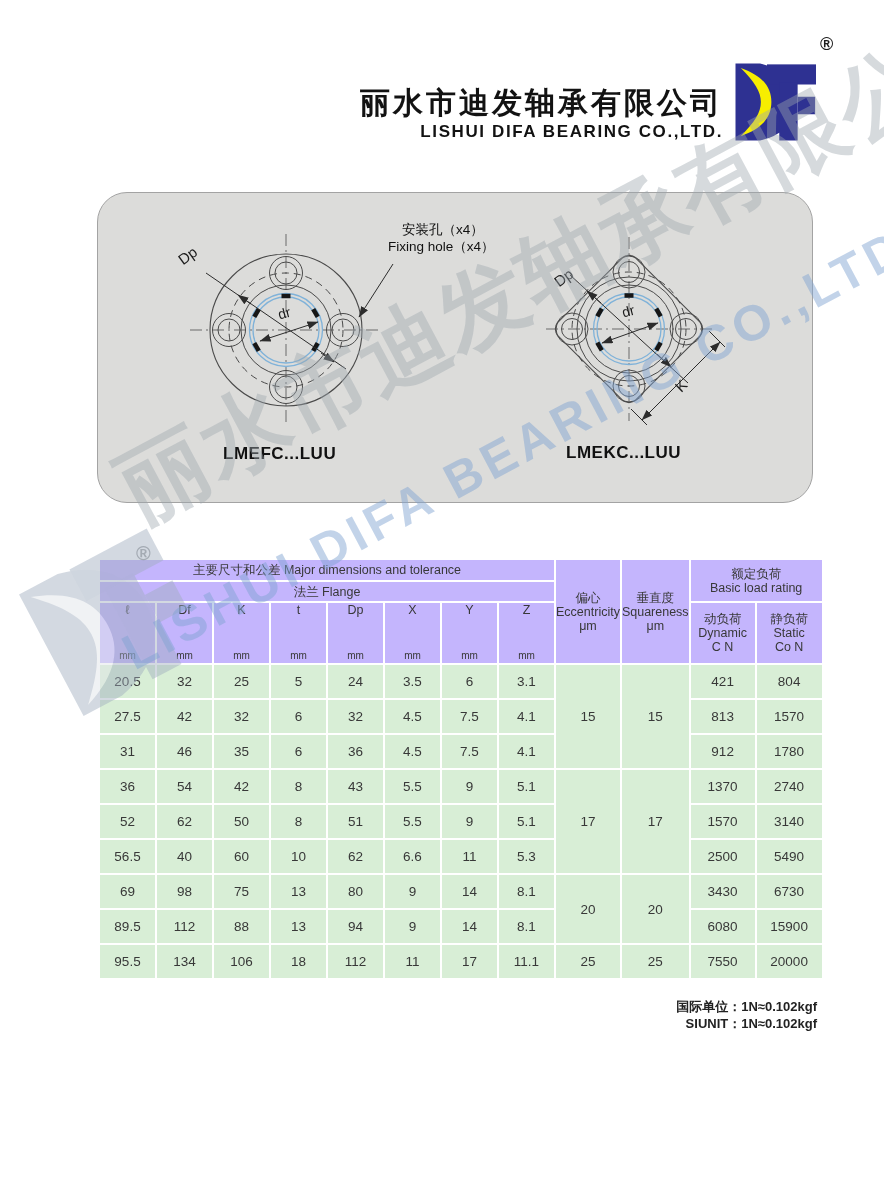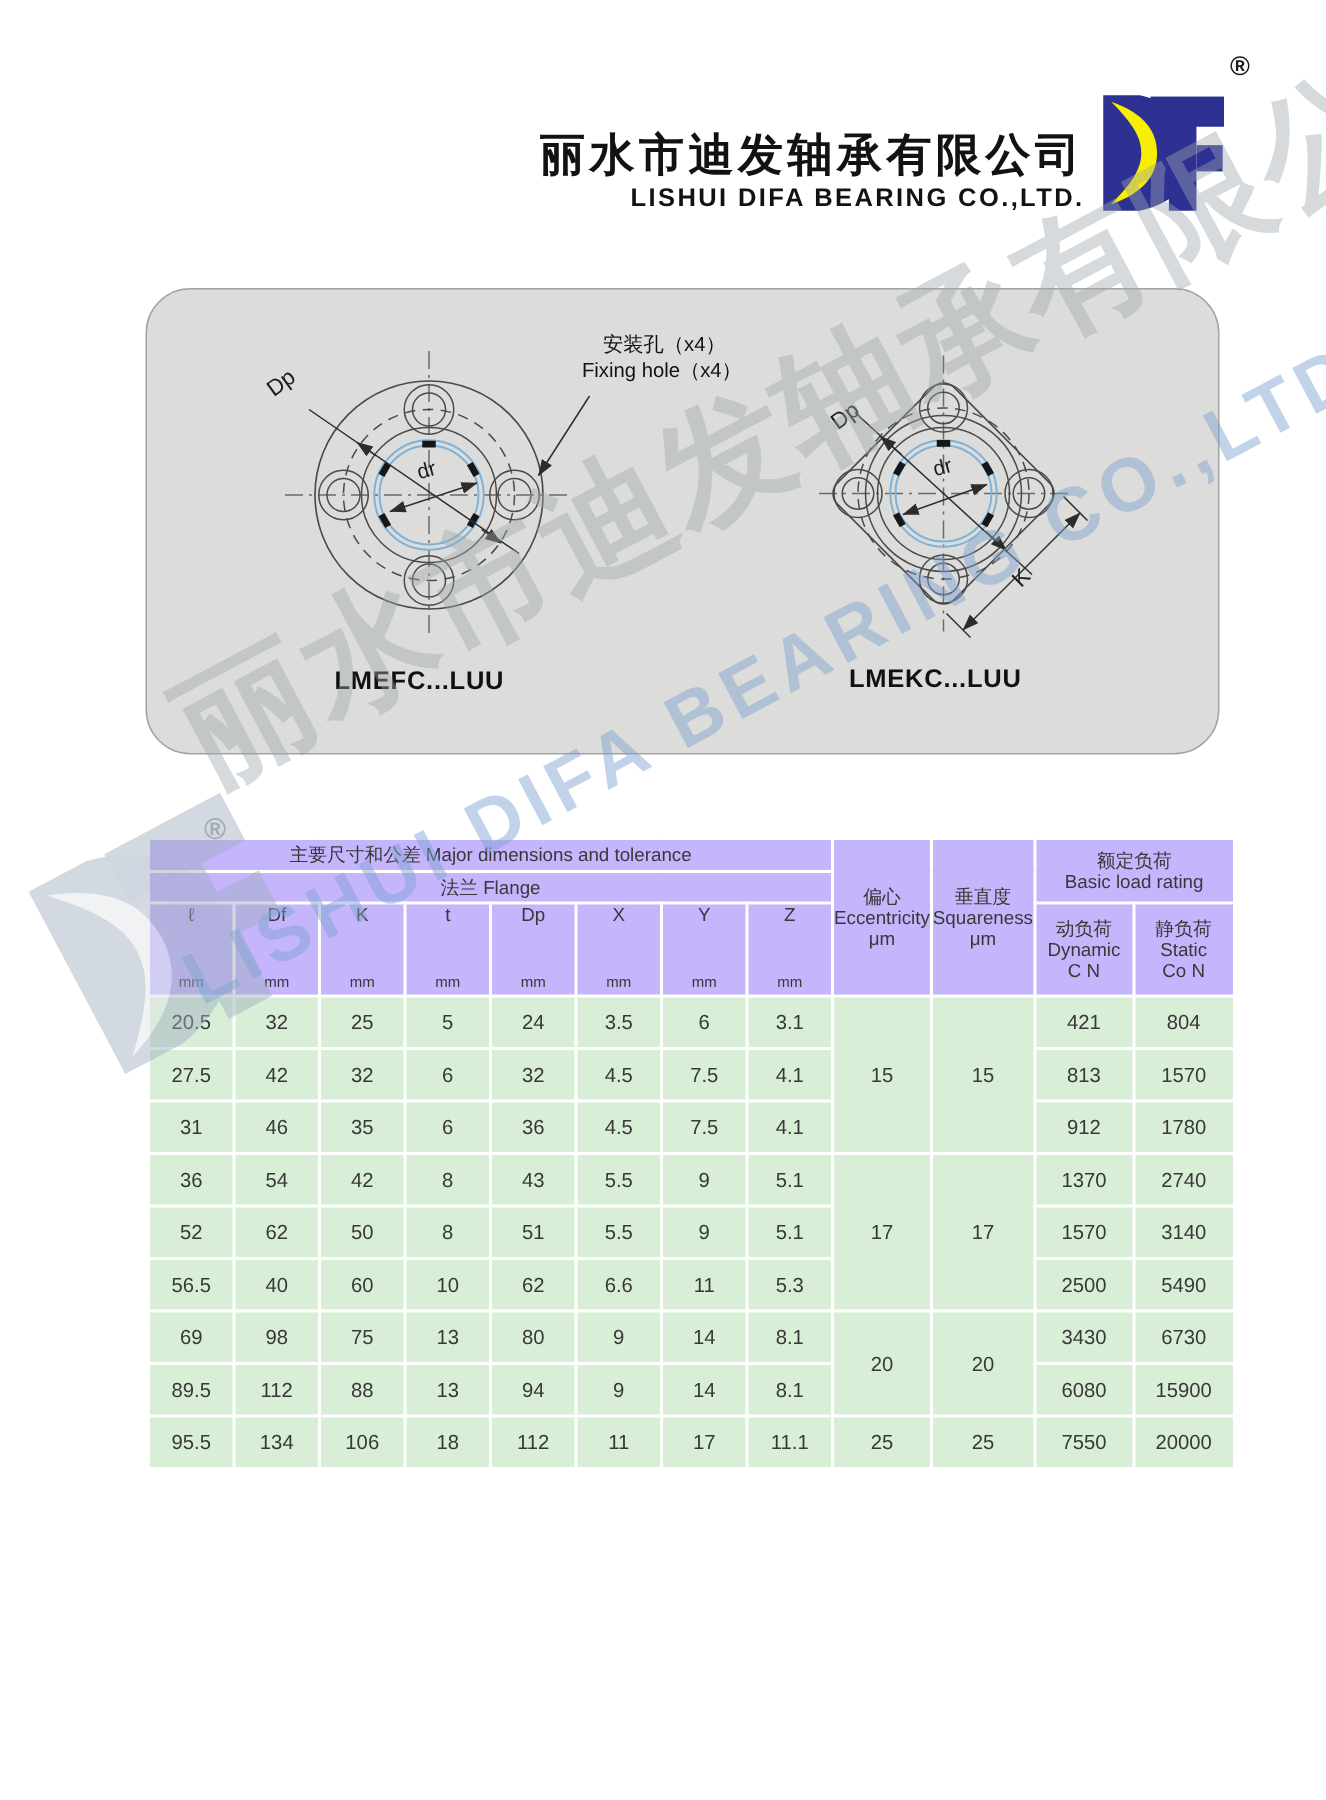--- a/index.html
+++ b/index.html
@@ -369,20 +369,24 @@
           <td>17</td>
           <td>11.1</td>
           <td rowspan="1">25</td>
           <td rowspan="1">25</td>
           <td>7550</td>
           <td>20000</td>
         </tr>
       </tbody>
   </table>
 
+  <div class="notes">
+    <div>国际单位：1N≈0.102kgf</div>
+    <div>SIUNIT：1N≈0.102kgf</div>
+  </div>
 
   <div class="wm wm-df">
     <svg width="168" height="150" viewBox="0 0 100 96" opacity="0.5">
       <g fill="rgba(158,172,190,0.9)">
         <path d="M6 4 L34 4 C62 10 75 28 75 48 C75 68 62 86 34 92 L6 92 Z"></path>
         <rect x="42" y="5" width="56" height="23"></rect>
         <rect x="56" y="26" width="21" height="66"></rect>
         <rect x="77" y="42" width="20" height="20"></rect>
       </g>
       <path d="M12 9 C38 18 47 32 47 48 C47 64 38 78 12 87 C28 71 35 60 35 48 C35 36 28 25 12 9 Z" fill="rgba(236,238,240,0.85)"></path>

